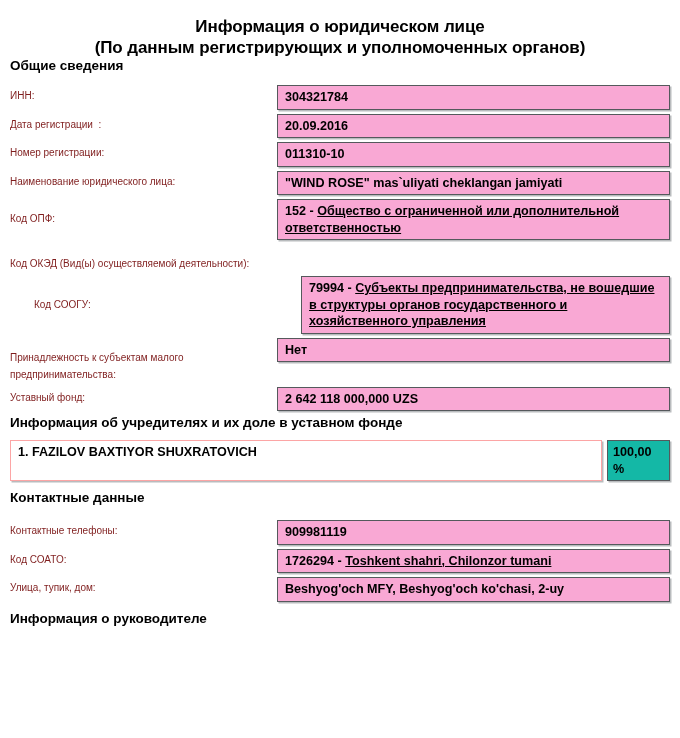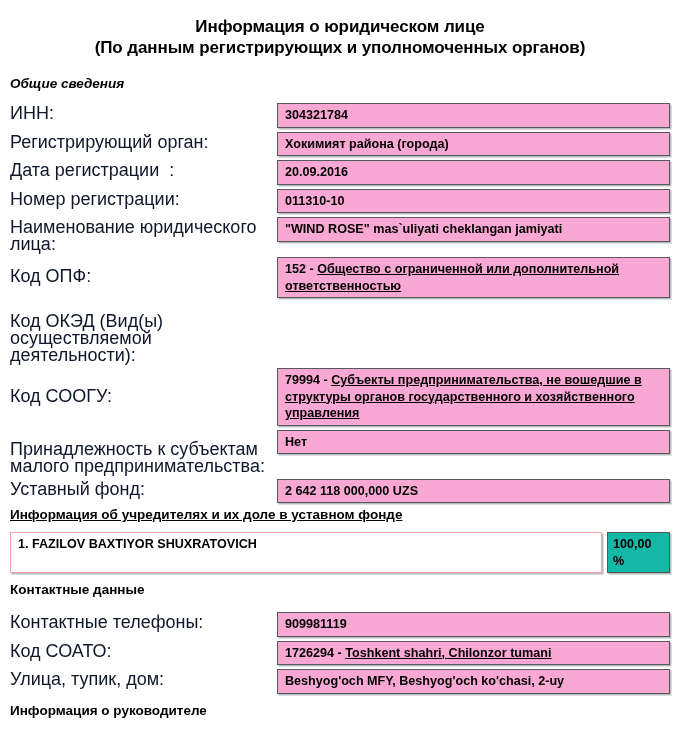--- a/index.html
+++ b/index.html
@@ -36,58 +36,58 @@
   .doc-title .line2 { display: block; }
 
   
   .section-heading {
     font-weight: bold;
     font-size: 13.5px;
     margin: 0;
     padding: 0;
     line-height: 16px;
   }
-  .sh-general   { margin-top: 18px; margin-bottom: 11px; font-style: italic; }
-  .sh-founders  { margin-top: 0;  margin-bottom: 9px; text-decoration: underline;  }
+  .sh-general   { margin-bottom: 11px; }
+  .sh-founders  { margin-top: 0;  margin-bottom: 9px;  }
   .sh-contacts  { margin-top: 9px;  margin-bottom: 14px; }
   .sh-director  { margin-top: 9px;  margin-bottom: 20px; }
 
   
   .field-row {
     display: flex;
     align-items: flex-start;
     width: 100%;
     margin-bottom: 4px;
   }
   .field-label {
     width: 267px;
     min-width: 267px;
-    font-size: 18px;
+    font-size: 10px;
     line-height: 17px;
-    color: #0f172a;
+    color: #7f1d1d;
     padding-top: 2px;
     white-space: pre-wrap;
   }
   .field-value {
     flex: 1;
     border: 1px solid #55595c;
     box-shadow: 1.5px 1.5px 0 0 #b9bcbe;
     background: #f9a8d4;
     font-weight: bold;
     font-size: 12.6px;
     line-height: 16.5px;
     padding: 3px 6px 3px 7px;
     box-sizing: border-box;
     min-height: 22px;
   }
   .field-value u { text-decoration: underline; }
 
   
   .row-tall .field-label { padding-top: 11px; }
-  .row-tall2 .field-label { padding-top: 20px; }
+  .row-tall2 .field-label { padding-top: 20px; margin-left: 24px; }
 
   
   .founder-row {
     display: flex;
     align-items: stretch;
     width: 100%;
     margin-bottom: 3px;
   }
   .founder-name {
     flex: 1;
@@ -124,24 +124,20 @@
     <span class="line2">(По данным регистрирующих и уполномоченных органов)</span>
   </div>
 
   <div class="section-heading sh-general">Общие сведения</div>
 
   <div class="field-row">
     <div class="field-label">ИНН:</div>
     <div class="field-value">304321784</div>
   </div>
 
-  <div class="field-row">
-    <div class="field-label">Регистрирующий орган:</div>
-    <div class="field-value">Хокимият района (города)</div>
-  </div>
 
   <div class="field-row">
     <div class="field-label">Дата регистрации  :</div>
     <div class="field-value">20.09.2016</div>
   </div>
 
   <div class="field-row">
     <div class="field-label">Номер регистрации:</div>
     <div class="field-value">011310-10</div>
   </div>

